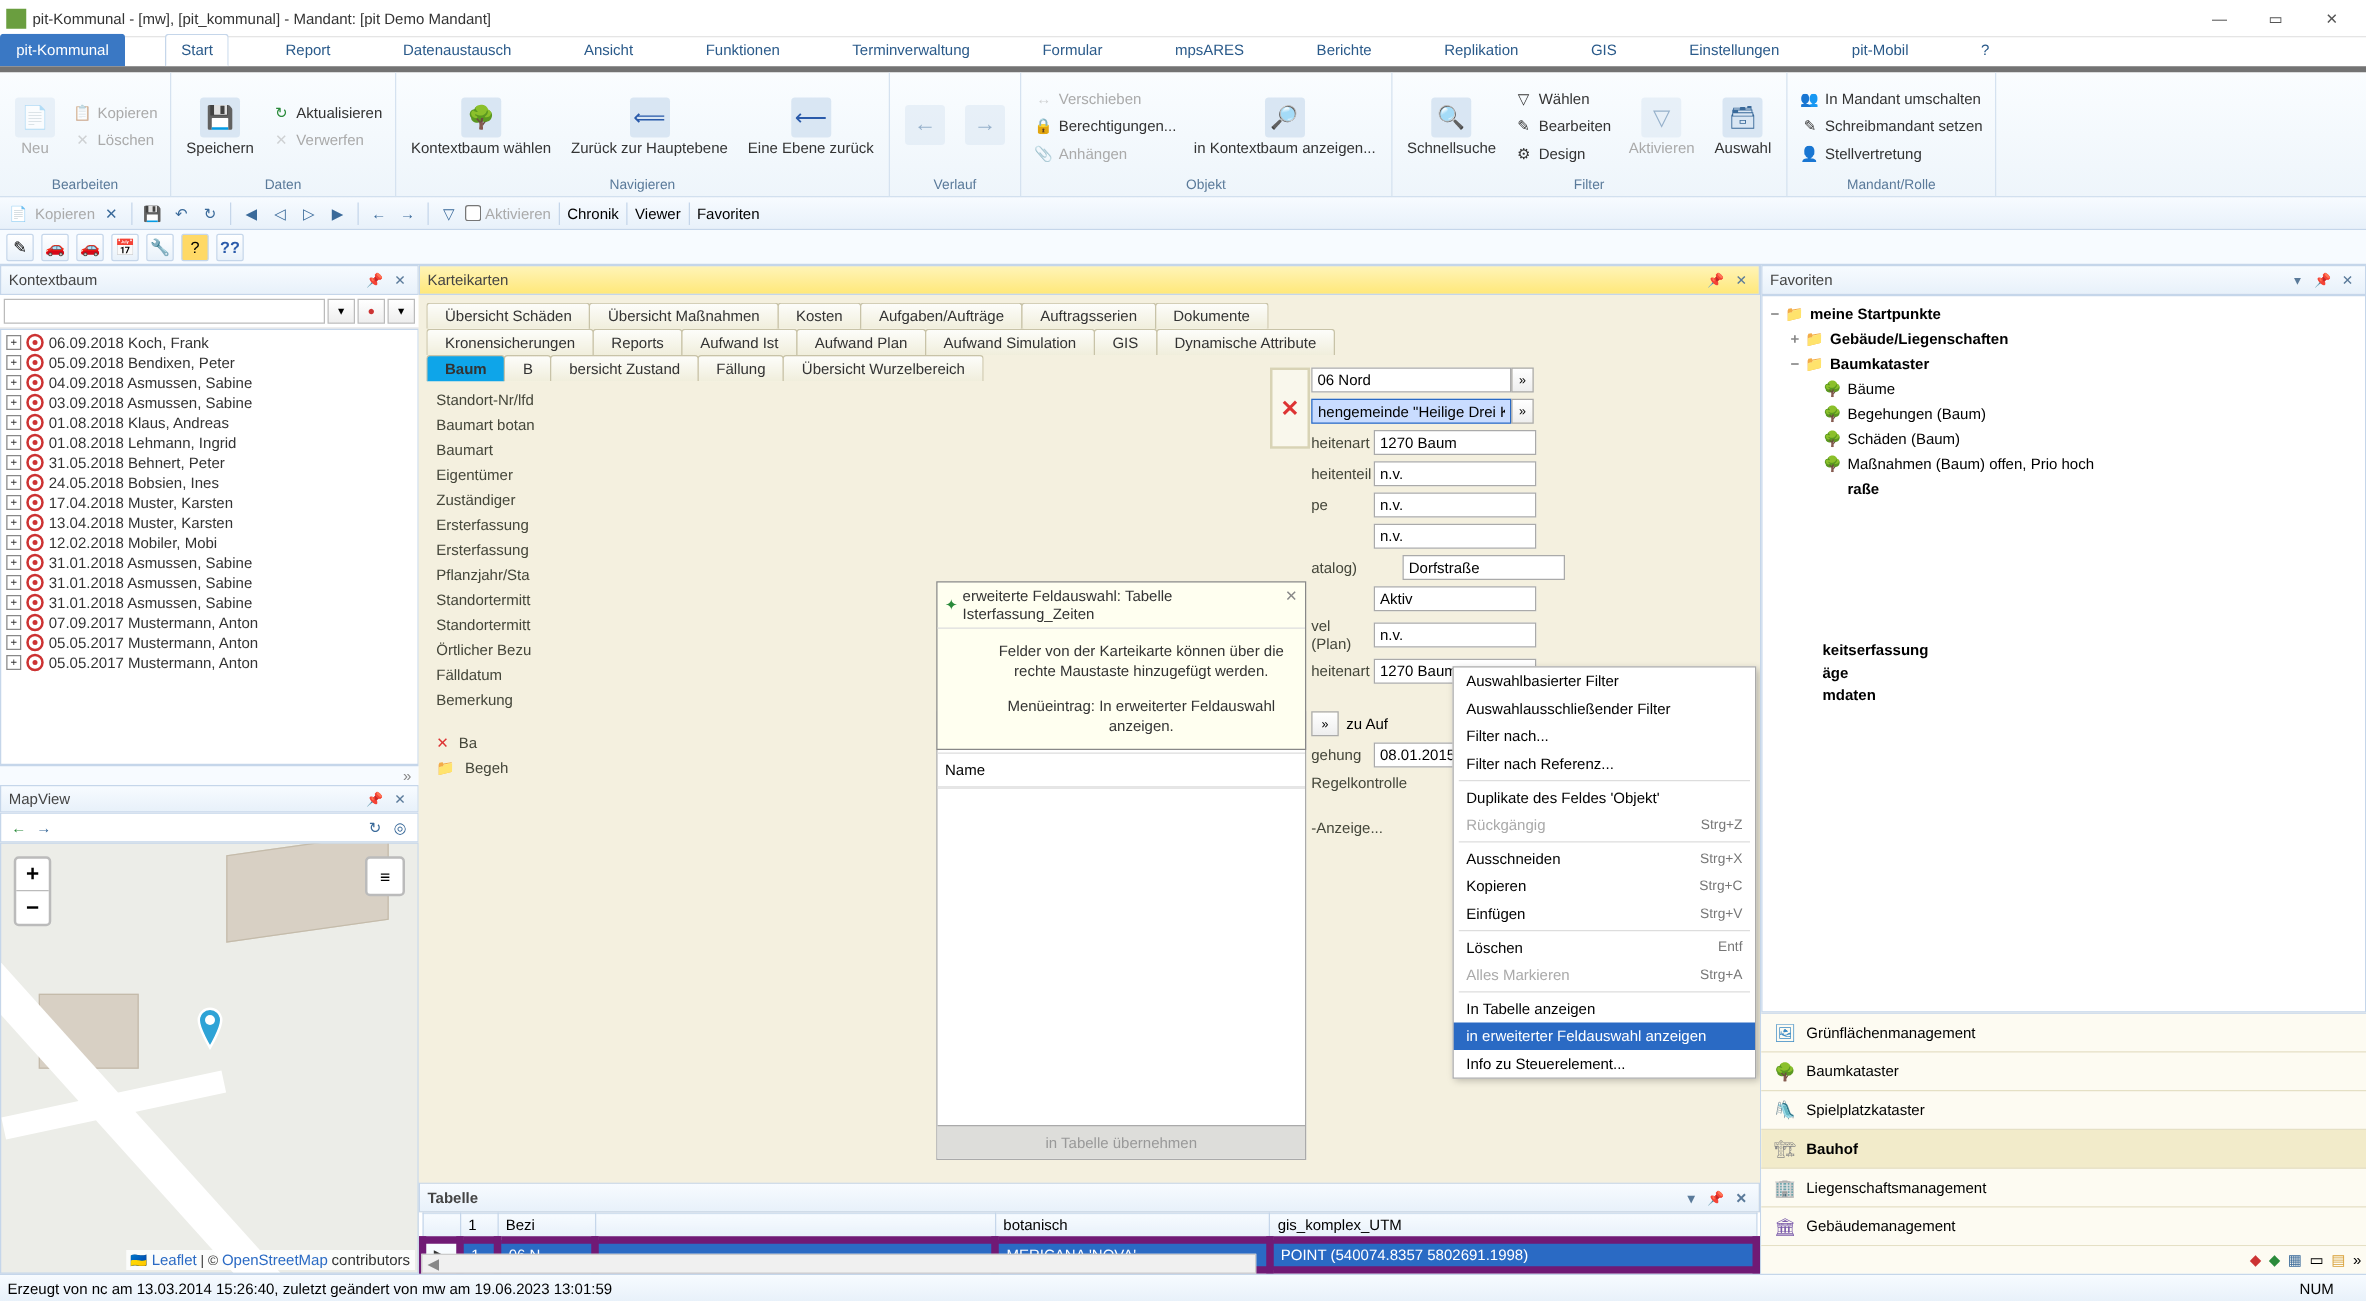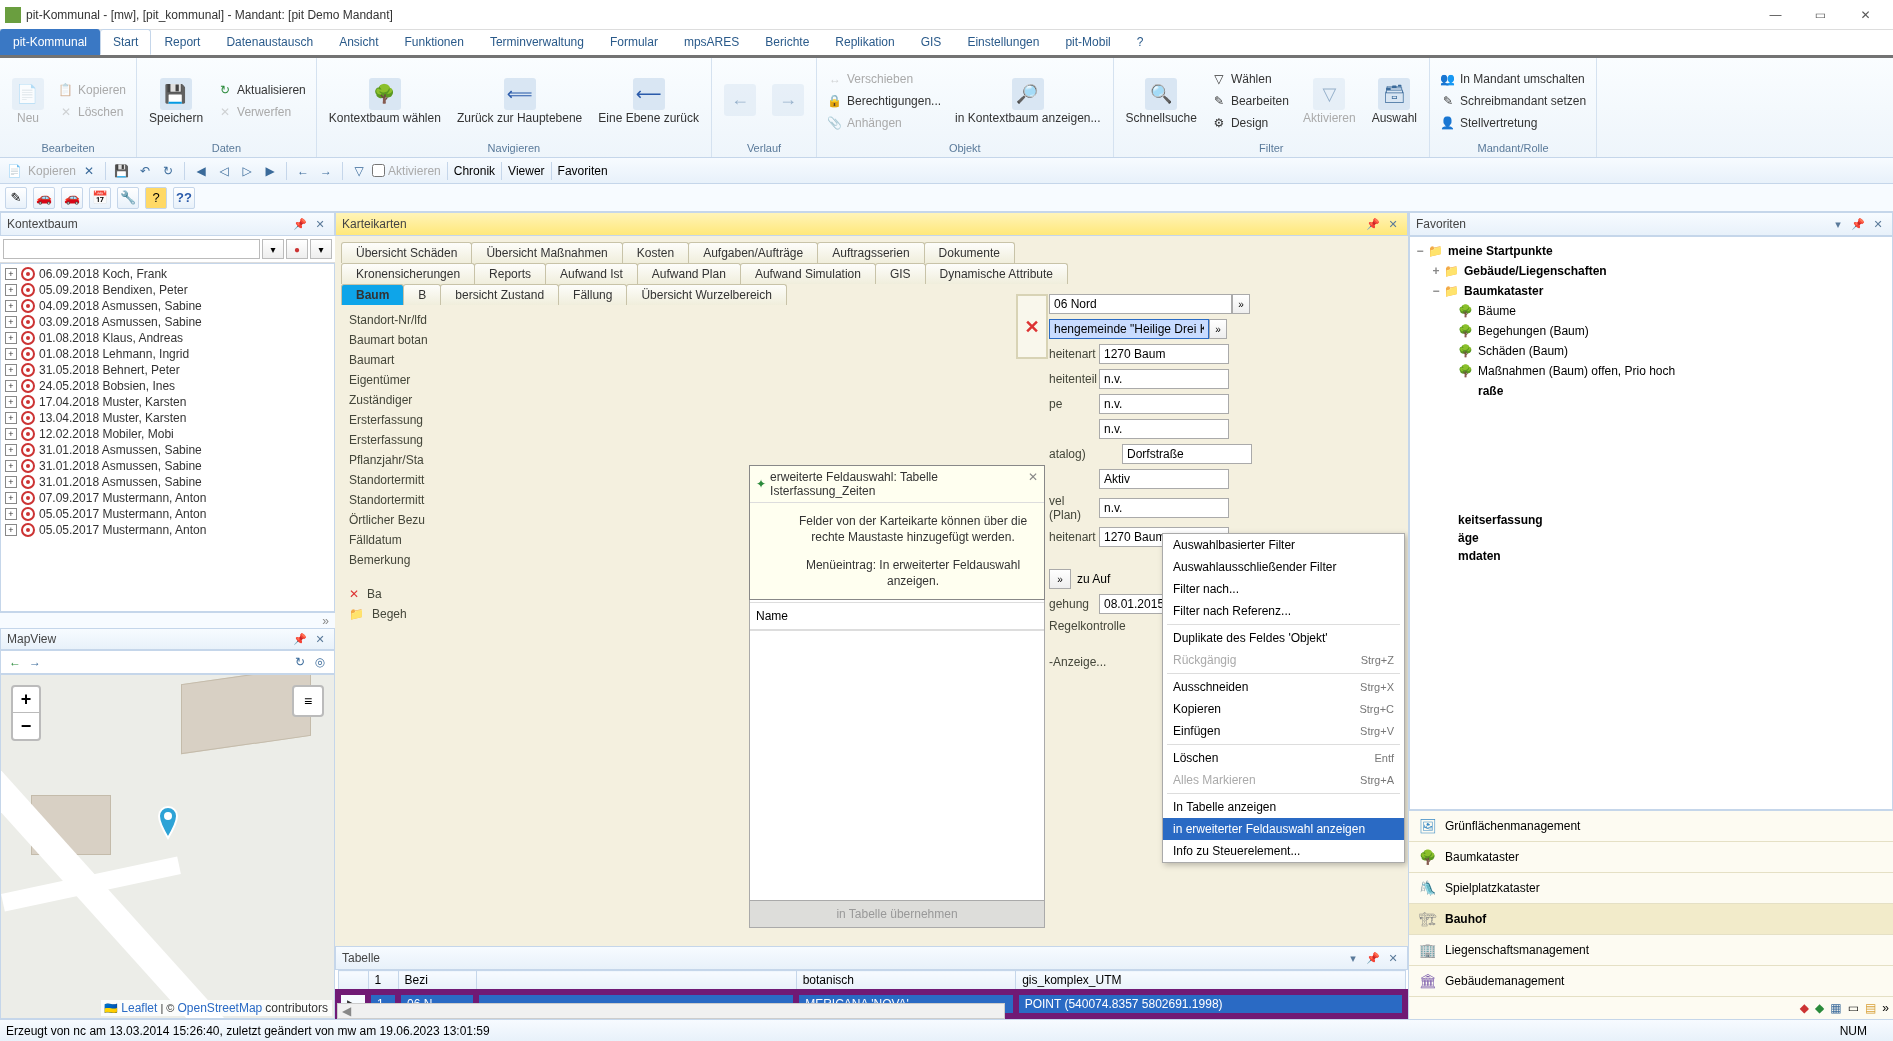--- a/index.html
+++ b/index.html
@@ -5,21 +5,21 @@
 * { margin: 0; padding: 0; box-sizing: border-box; font-family: "Segoe UI", Tahoma, sans-serif; font-size: 12px; }
 body { background: #fff; width: 1893px; height: 1041px; overflow: hidden; position: relative; }
 
 
 .titlebar { height: 30px; background: #fff; display: flex; align-items: center; padding: 0 5px; border-bottom: 1px solid #ddd; }
 .titlebar .app-icon { width: 16px; height: 16px; background: #6a9e3f; margin-right: 5px; }
 .titlebar .title-text { flex: 1; color: #333; }
 .titlebar .win-btn { width: 45px; height: 28px; display: flex; align-items: center; justify-content: center; color: #555; }
 
 
-.menubar { height: 28px; display: flex; align-items: flex-end; background: #fff; border-bottom: 3px solid #737373; }
+.menubar { height: 28px; display: flex; align-items: flex-end; background: #fff; border-bottom: 5px solid #737373; gap: 32px; }
 .menutab { padding: 5px 12px; color: #2a5a8a; cursor: pointer; border: 1px solid transparent; }
 .menutab.app { background: #3a78c4; color: #fff; border-radius: 3px 3px 0 0; }
 .menutab.active { background: #fff; border: 1px solid #c5d6ea; border-bottom: 1px solid #fff; border-radius: 3px 3px 0 0; }
 
 
 .ribbon { height: 100px; background: linear-gradient(#fafdff, #eef5fb); border-bottom: 1px solid #c5d6ea; display: flex; }
 .ribbon-group { border-right: 1px solid #d5e2f0; padding: 3px 6px; display: flex; flex-direction: column; }
 .ribbon-group .content { flex: 1; display: flex; align-items: center; gap: 4px; }
 .ribbon-group .label { text-align: center; color: #5a7a9a; font-size: 11px; padding-top: 2px; }
 .rbtn-big { display: flex; flex-direction: column; align-items: center; justify-content: center; padding: 2px 6px; min-width: 40px; cursor: pointer; color: #333; }
@@ -113,21 +113,21 @@
 
 .ctxmenu { position: absolute; left: 827px; top: 297px; width: 243px; background: #fff; border: 1px solid #aaa; box-shadow: 2px 2px 6px rgba(0,0,0,0.25); z-index: 200; }
 .ctxmenu .mi { display: flex; align-items: center; padding: 4px 10px; cursor: pointer; }
 .ctxmenu .mi .txt { flex: 1; }
 .ctxmenu .mi .shortcut { color: #777; font-size: 11px; }
 .ctxmenu .mi.disabled { color: #aaa; }
 .ctxmenu .mi.highlight { background: #2a6ac4; color: #fff; }
 .ctxmenu .sep { height: 1px; background: #ddd; margin: 2px 4px; }
 
 
-.tabelle-hdr { border-top: 1px solid #c5d6ea; }
+.tabelle-hdr { border-top: 1px solid #c5d6ea; font-weight: bold; }
 .tabelle-body { background: #fff; }
 .tabelle-body table { width: 100%; border-collapse: collapse; }
 .tabelle-body th { background: linear-gradient(#f7fbff,#e8f1fa); border: 1px solid #c5d6ea; padding: 2px 6px; text-align: left; font-weight: normal; }
 .tabelle-body td { border: 6px solid #701a75; padding: 2px 6px; }
 .tabelle-body tr.sel td { background: #2a6ac4; color: #fff; }
 
 
 .fav-tree { flex: 1; background: #fff; border: 1px solid #c5d6ea; padding: 4px; overflow: auto; }
 .fav-item { display: flex; align-items: center; padding: 2px 0; }
 .fav-item .exp { width: 12px; text-align: center; color: #888; margin-right: 2px; }
@@ -581,21 +581,21 @@
             <label>Ba</label>
           </div>
         <div class="frow" style="margin-top:6px">
             <span style="color:#d88a2a;margin-right:8px">📁</span>
             <label>Begeh</label>
           </div>
       </div>
 
       <div class="rform">
         <div class="frow">
-            <input style="width: 183px;" value="06 Nord">
+            <input style="width: 160px;" value="06 Nord">
             <div class="lookup">»</div>
           </div>
         <div class="frow">
             <input class="sel-input" style="width: 160px;" value="hengemeinde &quot;Heilige Drei Könige&quot;">
             <div class="lookup">»</div>
           </div>
         <div class="frow">
             <label style="width:50px">heitenart</label>
             <input style="width: 130px;" value="1270 Baum">
           </div>

